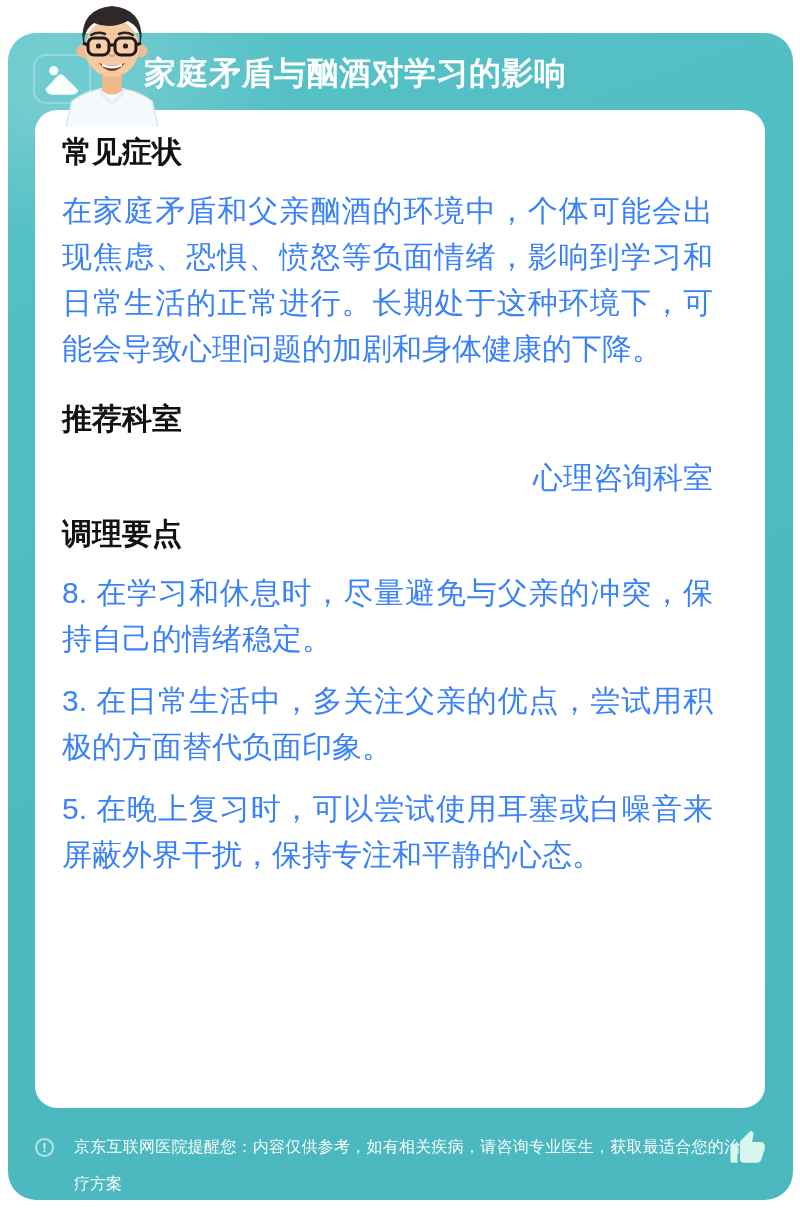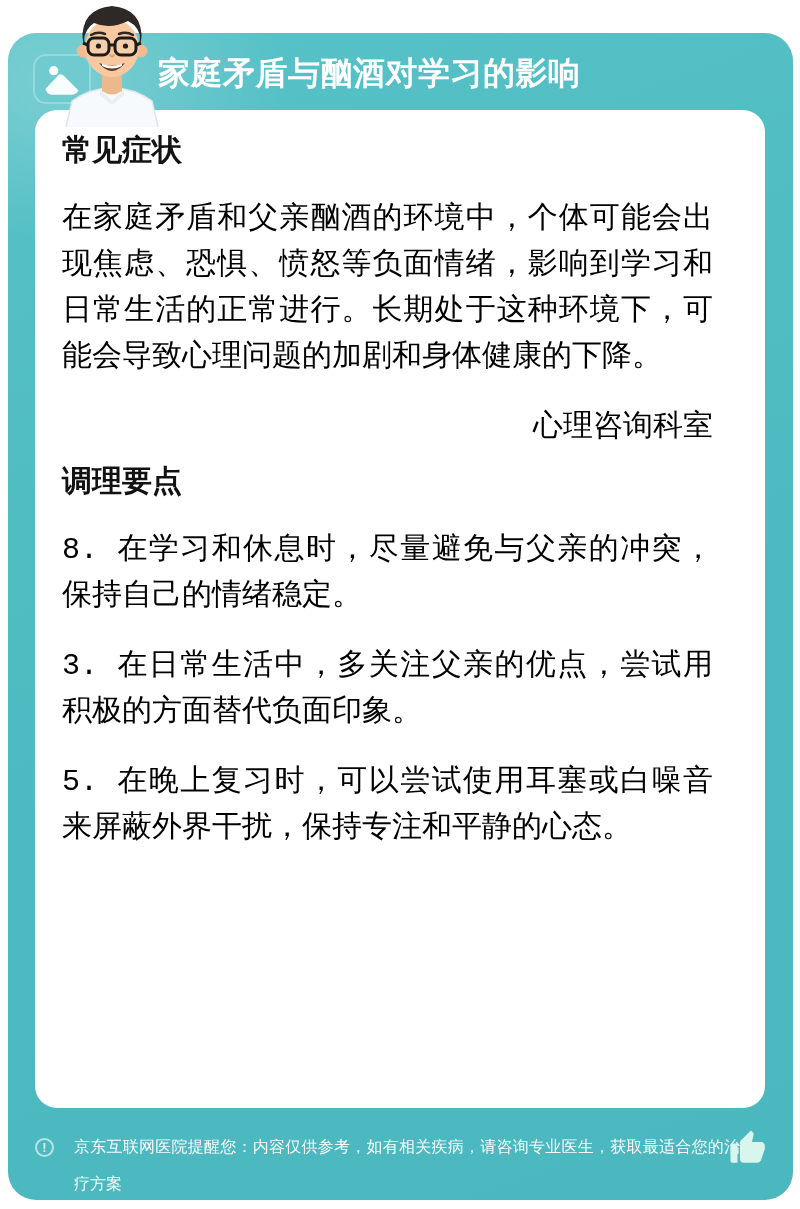--- a/index.html
+++ b/index.html
@@ -22,40 +22,40 @@
     border-radius: 13px; background: #6fcbd0;
     border: 2px solid rgba(255,255,255,0.28);
     z-index: 3;
   }
   .image-badge svg { width: 100%; height: 100%; display: block; }
 
   .avatar { position: absolute; left: 50px; top: 1px; width: 124px; height: 126px; z-index: 4; }
   .avatar svg { width: 100%; height: 100%; display: block; }
 
   .page-title {
-    position: absolute; left: 158px; top: 52px; z-index: 4;
+    position: absolute; left: 144px; top: 52px; z-index: 4;
     font-size: 32px; font-weight: bold; color: #ffffff;
     letter-spacing: 0.5px; white-space: nowrap;
   }
 
   .content-card {
     position: absolute; left: 35px; top: 110px; width: 730px; height: 998px;
     background: #ffffff; border-radius: 22px; z-index: 2;
     padding: 22px 0 0 27px;
   }
-  .card-inner { width: 651px; font-family: Liberation Mono, monospace; }
+  .card-inner { width: 651px; }
 
   h2.section-heading {
     font-size: 30px; line-height: 40px; font-weight: bold; color: #121212;
   }
   h2.mt { margin-top: 27px; }
   h2.mt2 { margin-top: 13px; }
   p.body-text {
-    font-size: 30px; line-height: 46px; color: #000000;
-    margin-top: 24px; text-align: justify;
+    font-size: 30px; line-height: 46px; color: #3b82f6;
+    margin-top: 16px; text-align: justify;
   }
   p.single { text-align: right; }
 
   .footer-bar {
     position: absolute; left: 35px; top: 1128px; width: 734px; z-index: 2;
     display: flex; align-items: flex-start;
   }
   .alert-icon {
     flex: 0 0 auto; width: 19px; height: 19px; margin-top: 10px;
     border: 2px solid rgba(255,255,255,0.60); border-radius: 50%;
@@ -122,20 +122,21 @@
   </svg>
 </div>
 
 <div class="page-title">家庭矛盾与酗酒对学习的影响</div>
 
 <div class="content-card">
   <div class="card-inner">
     <h2 class="section-heading">常见症状</h2>
     <p class="body-text">在家庭矛盾和父亲酗酒的环境中，个体可能会出现焦虑、恐惧、愤怒等负面情绪，影响到学习和日常生活的正常进行。长期处于这种环境下，可能会导致心理问题的加剧和身体健康的下降。</p>
 
+    <h2 class="section-heading mt">推荐科室</h2>
     <p class="body-text single">心理咨询科室</p>
 
     <h2 class="section-heading mt2">调理要点</h2>
     <p class="body-text">8. 在学习和休息时，尽量避免与父亲的冲突，保持自己的情绪稳定。</p>
     <p class="body-text">3. 在日常生活中，多关注父亲的优点，尝试用积极的方面替代负面印象。</p>
     <p class="body-text">5. 在晚上复习时，可以尝试使用耳塞或白噪音来屏蔽外界干扰，保持专注和平静的心态。</p>
   </div>
 </div>
 
 <div class="footer-bar">

